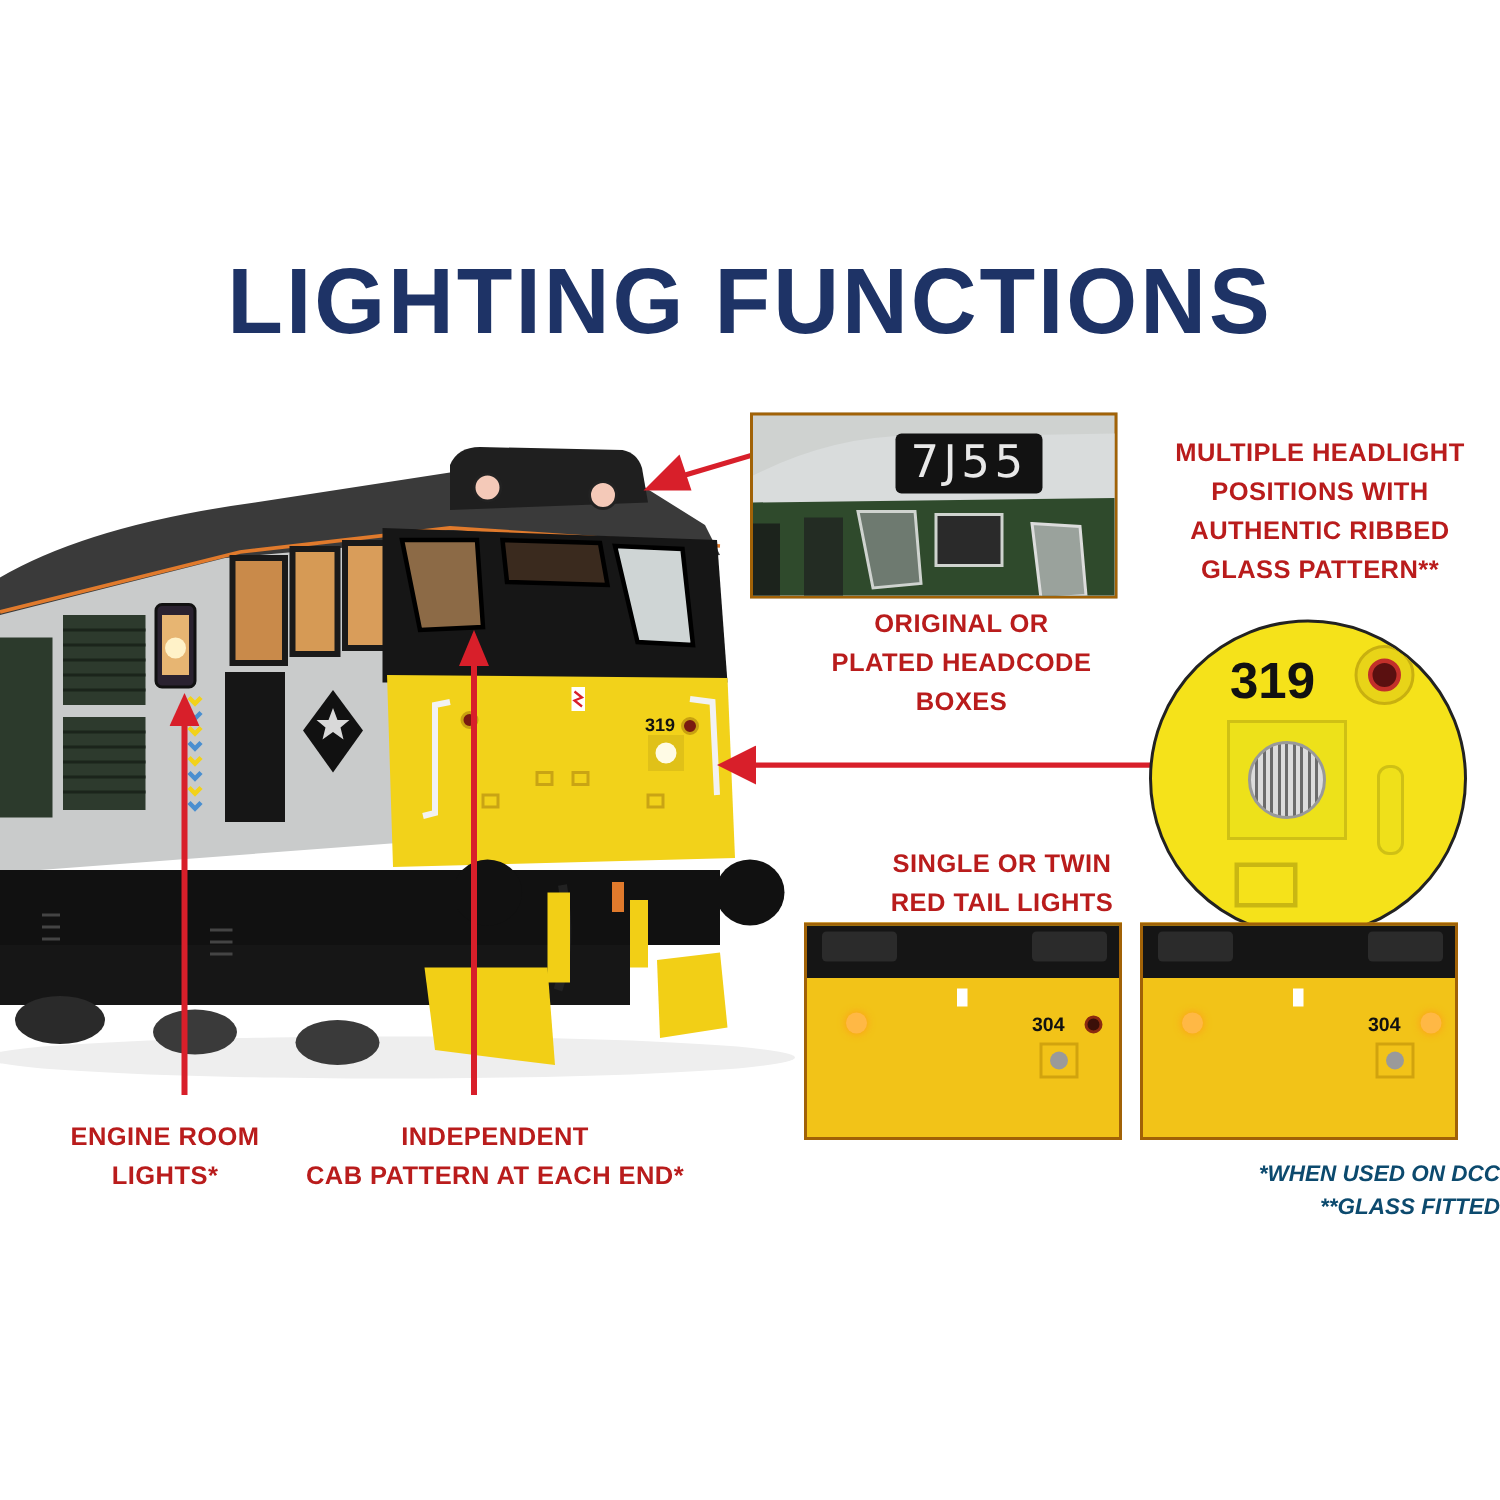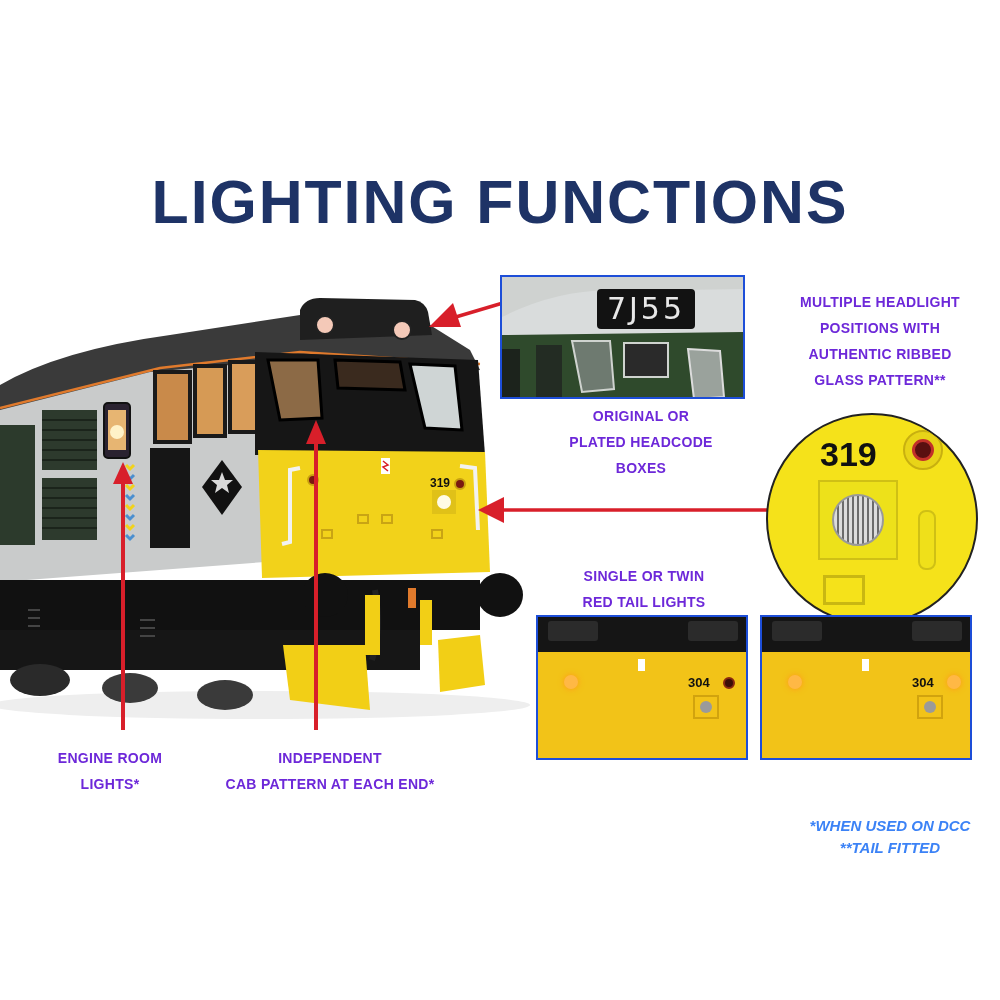--- a/index.html
+++ b/index.html
@@ -8,34 +8,34 @@
 
   .title {
     position: absolute; left: 0; top: 166px; width: 1000px; text-align: center;
     font-family: "Liberation Sans", sans-serif; font-weight: 700;
     font-size: 62px; letter-spacing: 2px; color: #1e3366;
     transform: scaleX(0.98);
   }
 
   .caption {
     position: absolute; text-align: center; font-weight: 700;
-    font-size: 14px; line-height: 26px; color: #6d28d9; letter-spacing: 0.3px;
+    font-size: 17px; line-height: 26px; color: #b91c1c; letter-spacing: 0.3px;
     white-space: pre-line;
   }
   .note {
-    position: absolute; text-align: center; font-weight: 700; font-style: italic;
-    font-size: 15px; line-height: 22px; color: #3b82f6; white-space: pre-line; margin-top: 43px;
+    position: absolute; text-align: right; font-weight: 700; font-style: italic;
+    font-size: 15px; line-height: 22px; color: #0c4a6e; white-space: pre-line;
   }
 
   
   .loco { position: absolute; left: 0; top: 290px; width: 530px; height: 440px; }
 
   
   .inset {
-    position: absolute; border: 2px solid #1d4ed8; overflow: hidden;
+    position: absolute; border: 2px solid #a16207; overflow: hidden;
   }
   .inset-headcode { left: 500px; top: 275px; width: 245px; height: 124px; background: #cfd2d0; }
   .inset-tail-a { left: 536px; top: 615px; width: 212px; height: 145px; background: #f2c318; }
   .inset-tail-b { left: 760px; top: 615px; width: 212px; height: 145px; background: #f2c318; }
 
   .circle-inset {
     position: absolute; left: 766px; top: 413px; width: 212px; height: 212px;
     border-radius: 50%; border: 2px solid #222; background: #f5e21a; overflow: hidden;
   }
 
@@ -230,21 +230,21 @@
   <div style="position:absolute; left:162px; top:84px; width:12px; height:12px; border-radius:50%; background:#9a9a9a;"></div>
 </div>
 
 <div class="caption" style="left:760px; top:289px; width:240px;">MULTIPLE HEADLIGHT
 POSITIONS WITH
 AUTHENTIC RIBBED
 GLASS PATTERN**</div>
 <div class="caption" style="left:546px; top:403px; width:190px;">ORIGINAL OR
 PLATED HEADCODE
 BOXES</div>
-<div class="caption" style="left:544px; top:563px; width:200px;">SINGLE OR TWIN
+<div class="caption" style="left:568px; top:563px; width:200px;">SINGLE OR TWIN
 RED TAIL LIGHTS</div>
 <div class="caption" style="left:30px; top:745px; width:160px;">ENGINE ROOM
 LIGHTS*</div>
 <div class="caption" style="left:195px; top:745px; width:270px;">INDEPENDENT
 CAB PATTERN AT EACH END*</div>
 
 <div class="note" style="left:780px; top:772px; width:220px;">*WHEN USED ON DCC</div>
-<div class="note" style="left:780px; top:794px; width:220px;">**TAIL FITTED</div>
+<div class="note" style="left:780px; top:794px; width:220px;">**GLASS FITTED</div>
 
 </body></html>

